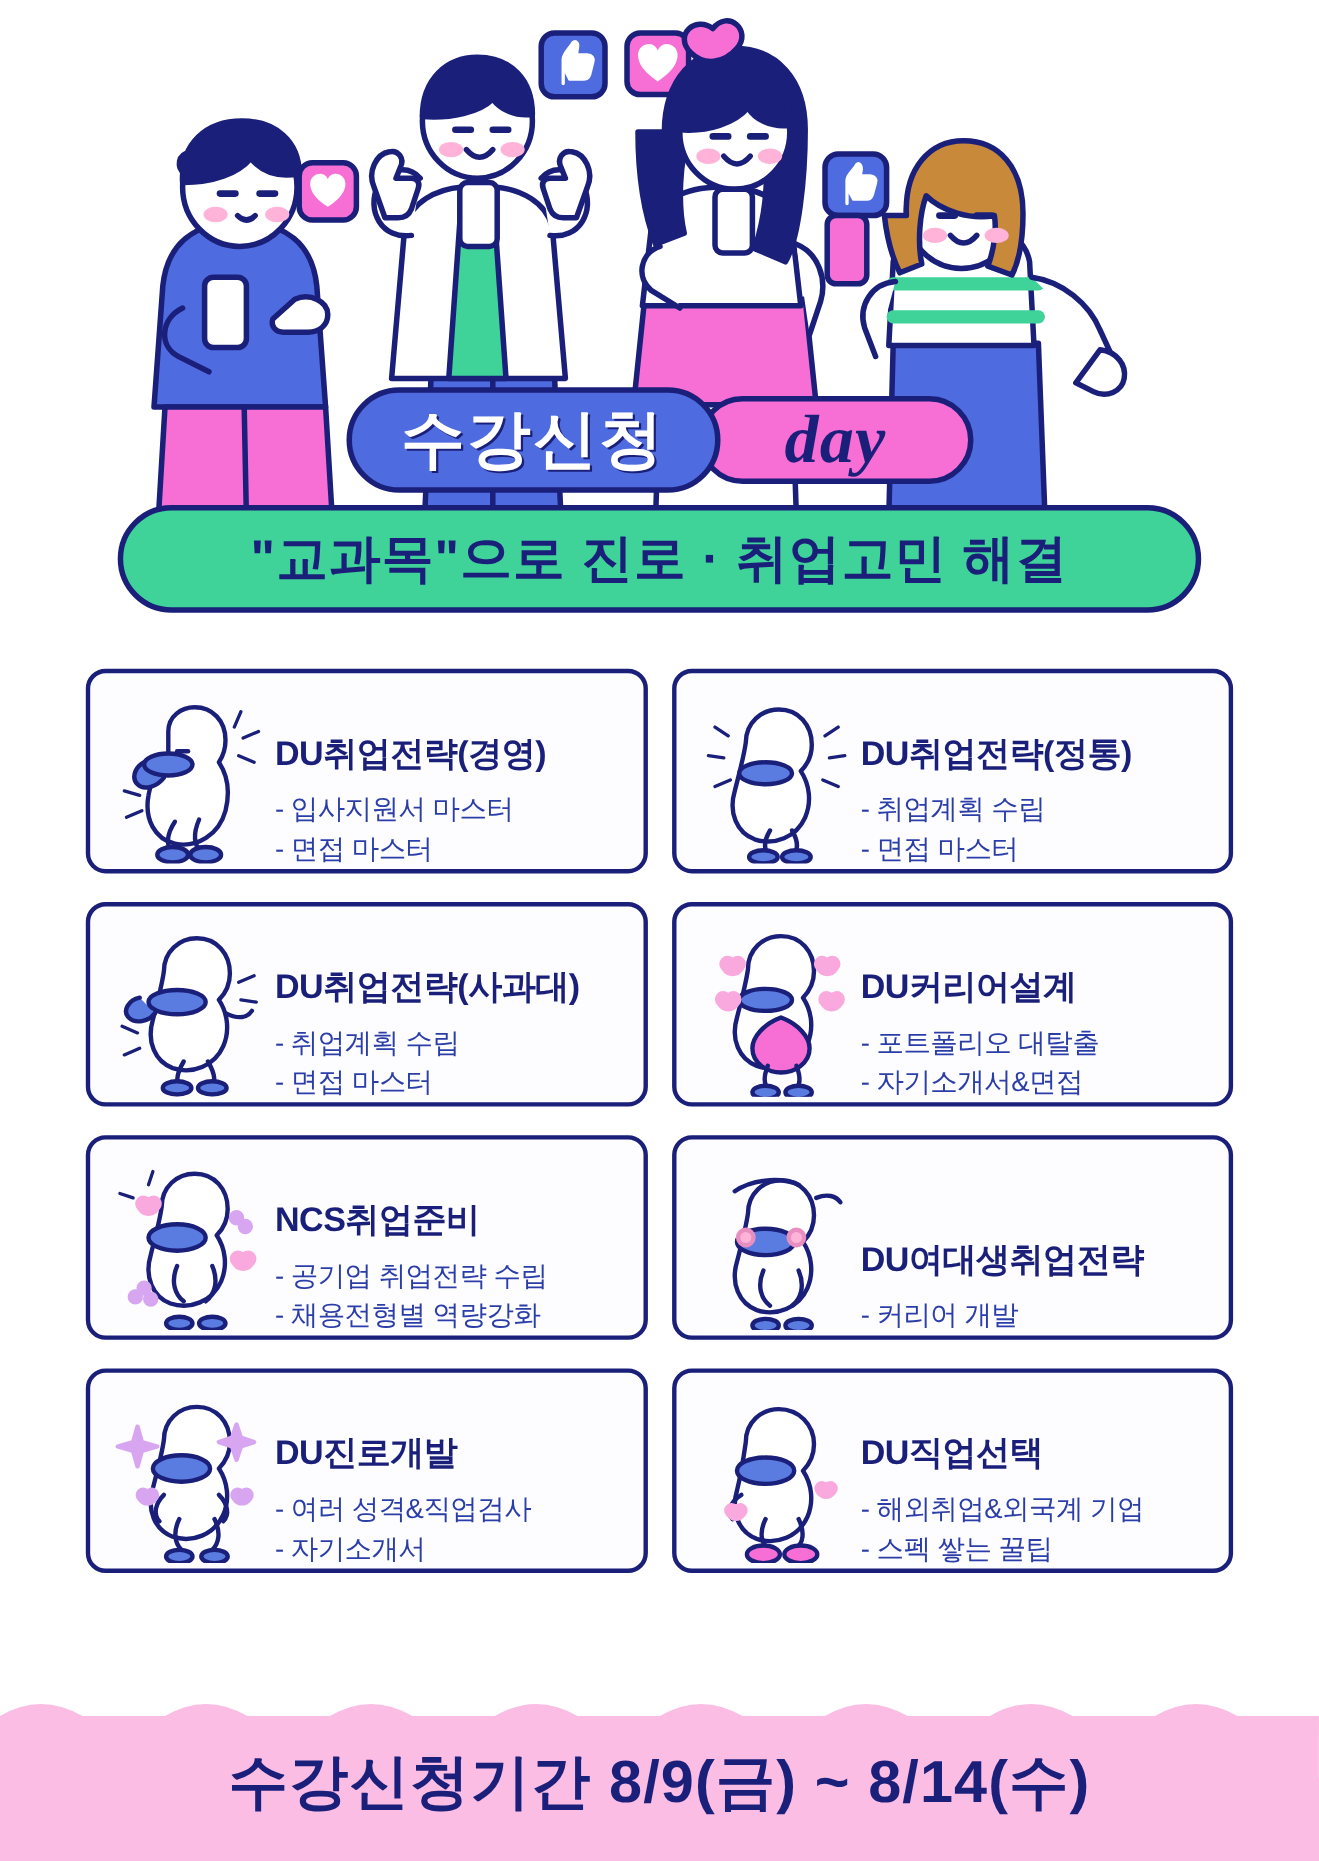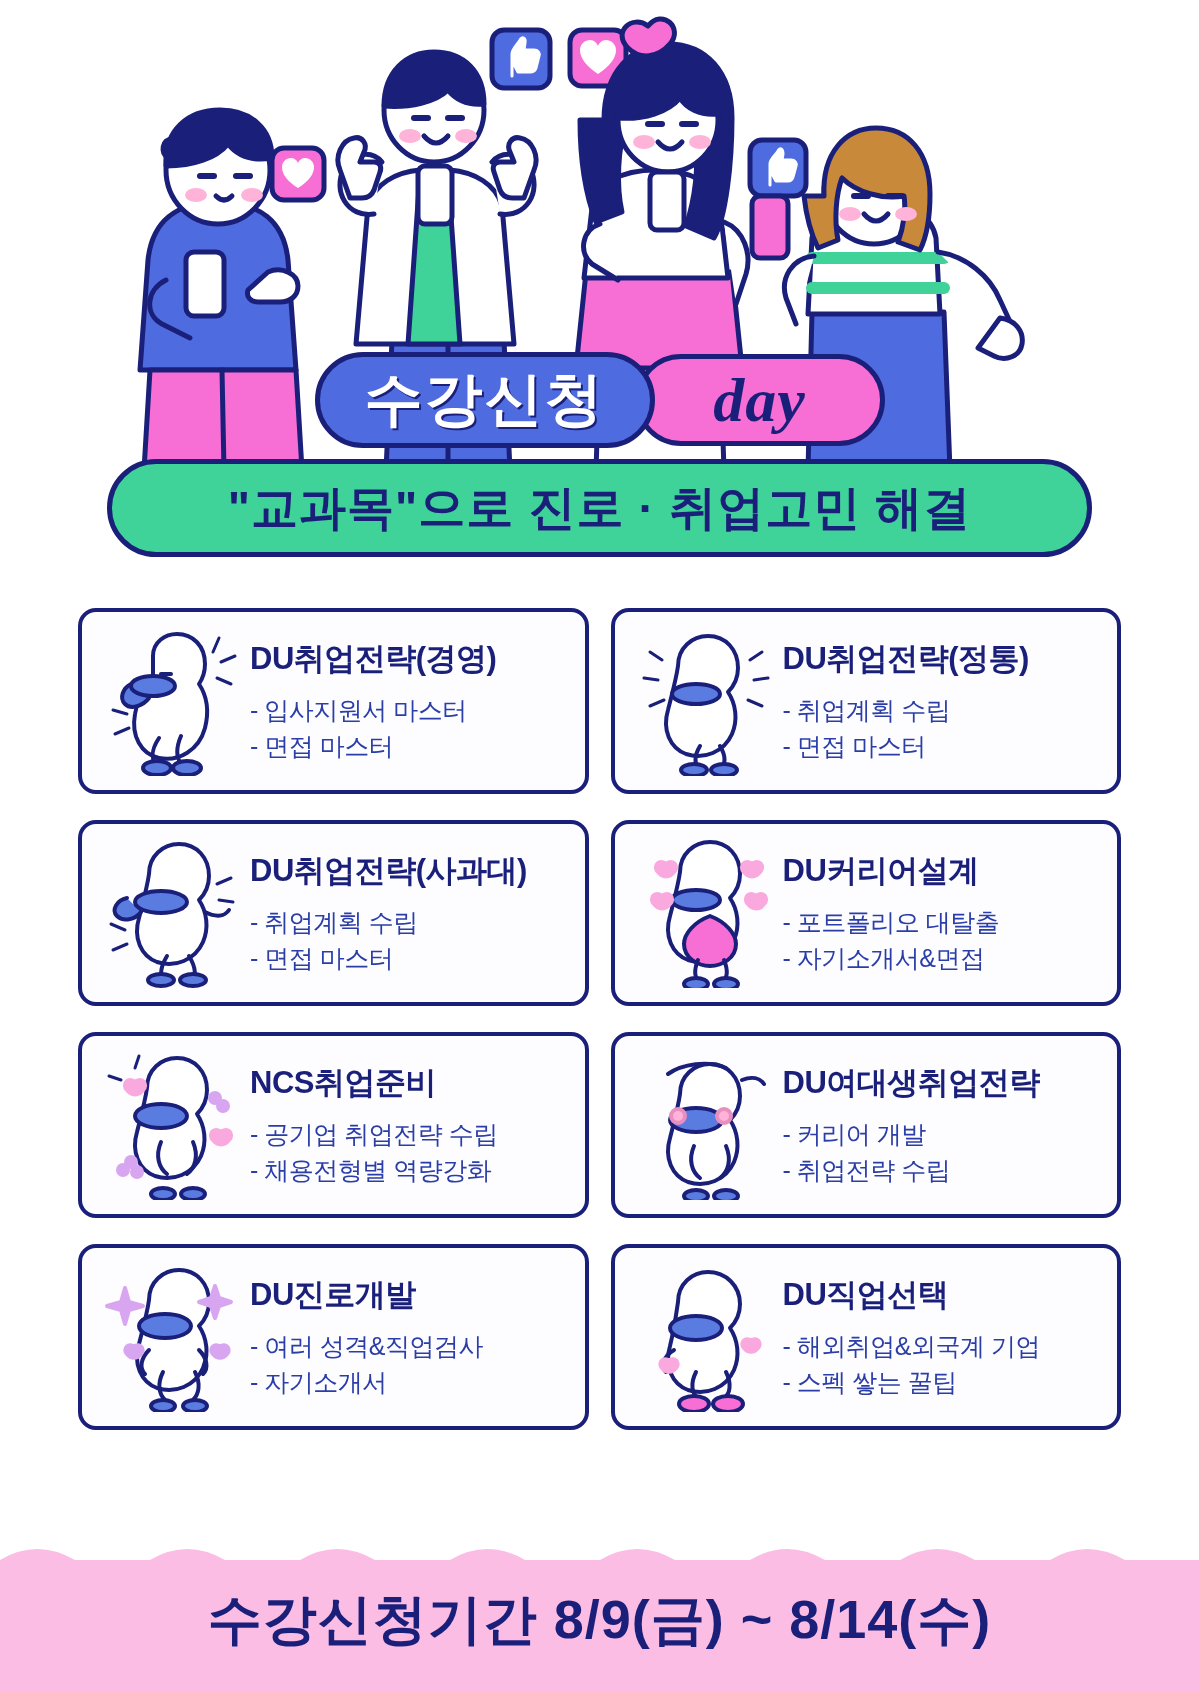--- a/index.html
+++ b/index.html
@@ -66,21 +66,21 @@
     color: #ffffff;
     font-size: 58px;
     font-weight: bold;
     letter-spacing: 2px;
     text-shadow: 2px 2px 0 #1a1f7a;
   }
   .pill-pink {
     background: #f76fd4;
     border: 5px solid #1a1f7a;
     border-radius: 60px;
-    height: 92px;
+    height: 80px;
     min-width: 250px;
     display: flex;
     align-items: center;
     justify-content: center;
     padding: 0 40px;
     box-sizing: border-box;
     margin-left: -20px;
     position: relative;
     z-index: 1;
   }
@@ -125,21 +125,21 @@
     gap: 26px 22px;
   }
   .card {
     position: relative;
     height: 186px;
     background: #fdfdff;
     border: 4px solid #1a1f7a;
     border-radius: 18px;
     box-sizing: border-box;
     display: flex;
-    align-items: center;
+    align-items: flex-end;
     padding: 0 14px;
     overflow: hidden;
   }
   .card-mascot {
     flex: 0 0 150px;
     height: 160px;
     display: flex;
     align-items: center;
     justify-content: center;
   }
@@ -472,21 +472,20 @@
             <path d="M60 96 c-6 14-2 26 6 32 M92 96 c6 14 2 26-6 32" fill="none"></path>
             <ellipse cx="62" cy="146" rx="12" ry="6" fill="#5a7ce0"></ellipse>
             <ellipse cx="92" cy="146" rx="12" ry="6" fill="#5a7ce0"></ellipse>
             <path d="M108 30 c10-4 18-2 22 4" fill="none"></path>
           </g>
         </svg>
       </div>
       <div class="card-text">
         <div class="card-title">DU여대생취업전략</div>
         <div class="card-bullet">- 커리어 개발</div>
-        <div class="card-bullet">- 취업전략 수립</div>
       </div>
     </div>
 
     <div class="card">
       <div class="card-mascot">
         <svg width="140" height="150" viewBox="0 0 140 150">
           <g stroke="#1a1f7a" stroke-width="4" fill="#ffffff" stroke-linecap="round" stroke-linejoin="round">
             <path d="M48 38 c0-18 14-30 30-30 c18 0 30 14 30 32 c0 10-4 18-10 24 c8 12 10 28 4 42 c-8 18-28 26-46 20 c-16-6-24-24-18-44 c4-16 8-30 10-44 z"></path>
             <ellipse cx="64" cy="64" rx="26" ry="12" fill="#5a7ce0"></ellipse>
             <path d="M48 88 c-8 8-10 18-4 24 M98 88 c8 8 10 18 4 24" fill="none"></path>

